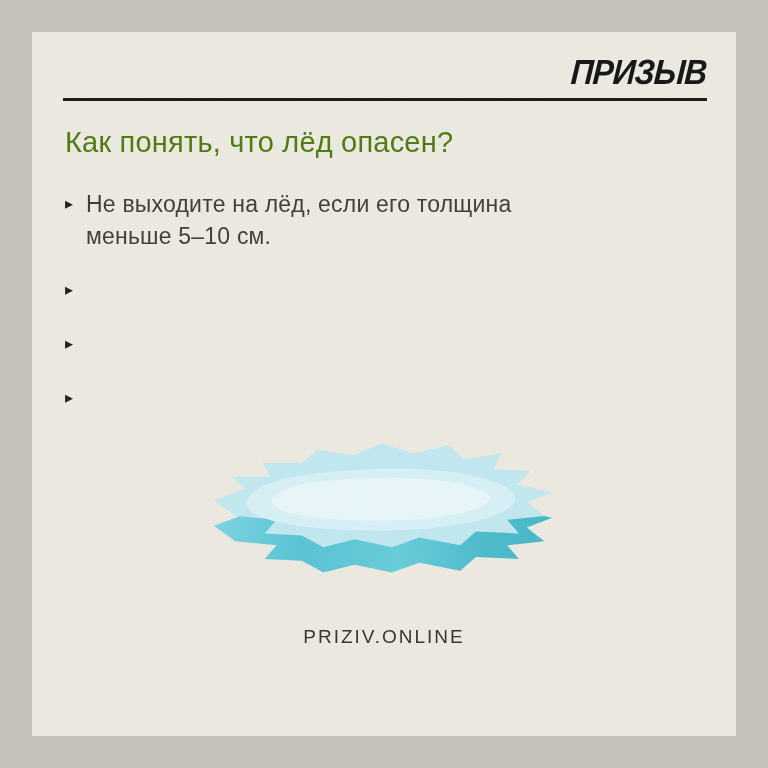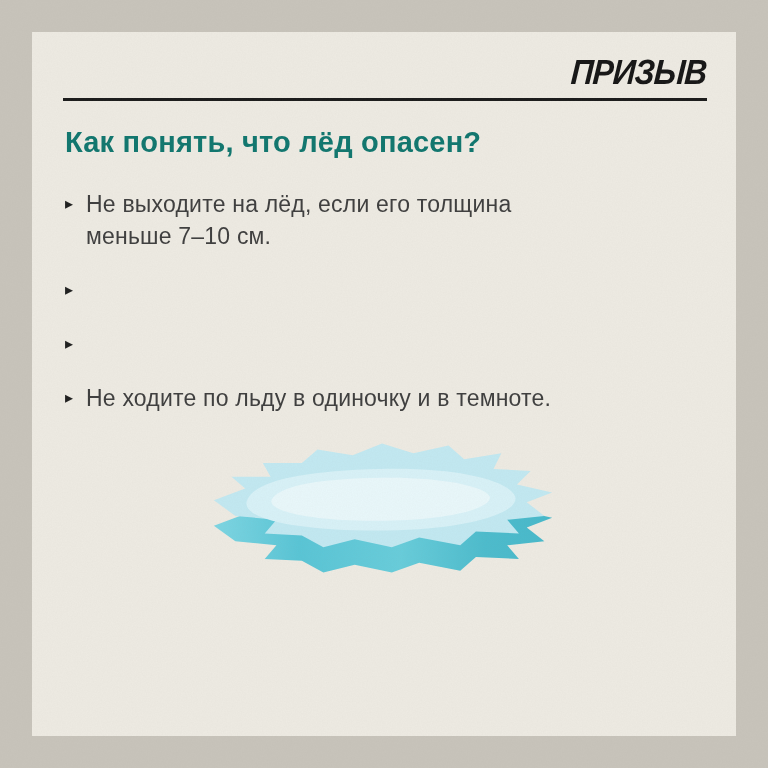--- a/index.html
+++ b/index.html
@@ -29,22 +29,22 @@
     transform: scaleX(.9) skewX(-4deg);
     transform-origin: right center;
     white-space:nowrap;
   }
 
   .rule { margin:8px 29px 0 31px; height:3px; background:#1a1a1a; }
 
   .title {
     margin:25px 30px 0 33px;
     font-size:29px;
-    font-weight:700;
-    color:#0f766e;
+    font-weight:400;
+    color:#4d7c0f;
     letter-spacing:.2px;
   }
 
   .bullets { margin:29px 24px 0 33px; list-style:none; }
   .bullet {
     display:flex;
     gap:13px;
     margin-bottom:22px;
     font-size:23px;
     line-height:32px;
@@ -87,31 +87,30 @@
     </div>
 
     <div class="rule"></div>
 
     <h1 class="title">Как понять, что лёд опасен?</h1>
 
     <ul class="bullets">
       <li class="bullet">
         <span class="tri">▸</span>
         <span class="btext">Не выходите на лёд, если его толщина
-меньше 7–10 см.</span>
+меньше 5–10 см.</span>
       </li>
       <li class="bullet">
         <span class="tri">▸</span>
       </li>
       <li class="bullet">
         <span class="tri">▸</span>
       </li>
       <li class="bullet">
         <span class="tri">▸</span>
-        <span class="btext">Не ходите по льду в одиночку и в темноте.</span>
       </li>
     </ul>
 
     <div class="illo">
       <svg width="352" height="150" viewBox="0 0 360 150" xmlns="http://www.w3.org/2000/svg">
         <defs>
           <linearGradient id="sideGrad" x1="0" y1="0" x2="1" y2="0">
             <stop offset="0" stop-color="#7dd6e3"></stop>
             <stop offset="0.25" stop-color="#58c5d6"></stop>
             <stop offset="0.55" stop-color="#67cddb"></stop>
@@ -123,20 +122,23 @@
         <polygon fill="url(#sideGrad)" points="6,90 38,78 24,66 64,66 56,52 96,52 112,38 148,44 178,32 210,42 246,34 262,48 300,42 292,58 330,60 316,74 352,82 326,92 344,106 306,110 318,124 274,122 258,136 216,128 188,138 150,130 118,138 96,126 58,124 70,110 28,106"></polygon>
 
         <polygon fill="#c2e9f2" points="6,64 38,52 24,40 64,40 56,26 96,26 112,12 148,18 178,6 210,16 246,8 262,22 300,16 292,32 330,34 316,48 352,56 326,66 344,80 306,84 318,98 274,96 258,110 216,102 188,112 150,104 118,112 96,100 58,98 70,84 28,80"></polygon>
 
         <path fill="#d8f2f8" d="M 40 64 C 48 44 96 34 176 32 C 256 30 308 44 314 60 C 320 76 268 94 182 95 C 96 96 32 84 40 64 Z"></path>
 
         <path fill="#e9f8fb" d="M 66 62 C 76 48 118 42 178 41 C 238 40 284 50 288 60 C 292 72 248 84 180 85 C 112 86 56 76 66 62 Z"></path>
       </svg>
     </div>
 
+    <div class="footer">
+      <div class="site">PRIZIV.ONLINE</div>
+    </div>
 
   </div>
 
   <svg class="texture" xmlns="http://www.w3.org/2000/svg">
     <filter id="noise">
       <feTurbulence type="fractalNoise" baseFrequency="0.8" numOctaves="2" result="n"></feTurbulence>
       <feColorMatrix in="n" type="matrix" values="0 0 0 0 0.3  0 0 0 0 0.28  0 0 0 0 0.25  0 0 0 1 0"></feColorMatrix>
     </filter>
     <rect width="768" height="768" filter="url(#noise)"></rect>
   </svg>

